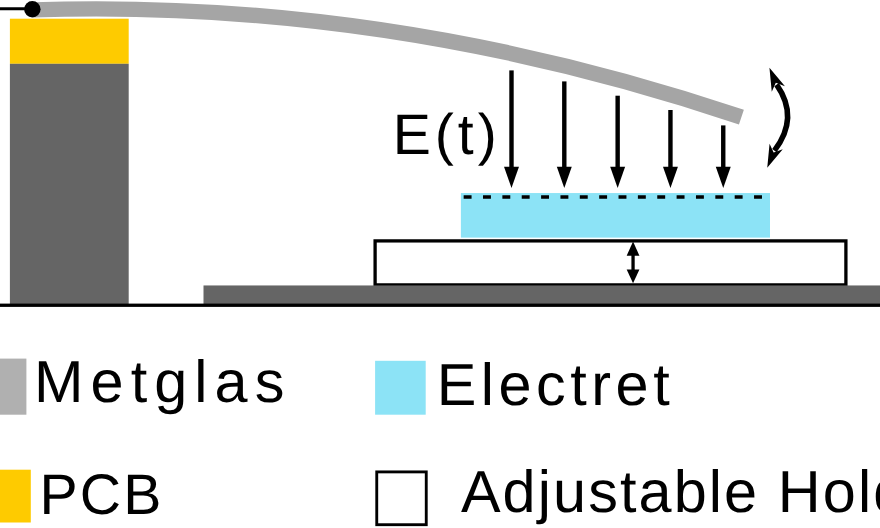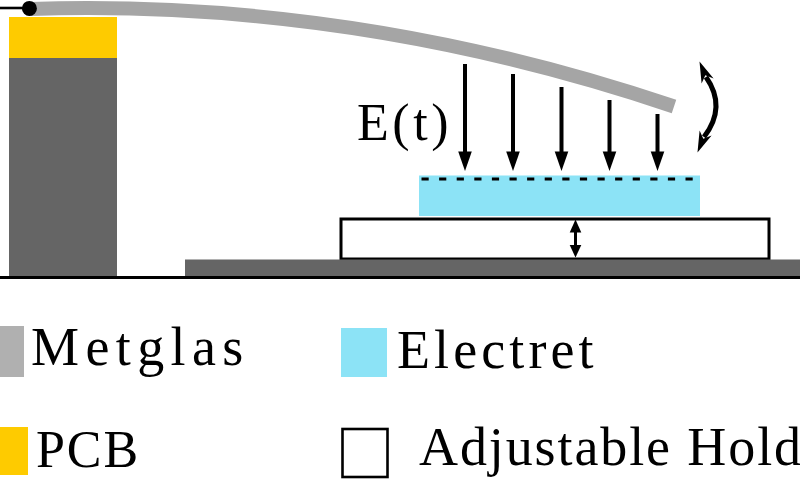--- a/index.html
+++ b/index.html
@@ -1,17 +1,17 @@
 <!DOCTYPE html>
 <html><head>
 <meta charset="utf-8">
 <style>
   html,body{margin:0;padding:0;background:#ffffff;}
   #stage{position:relative;width:800px;height:480px;overflow:hidden;
-         font-family:Liberation Serif, serif;}
+         font-family:Liberation Sans, sans-serif;}
   svg{display:block;}
 </style>
 </head>
 <body>
 <div id="stage">
 <svg width="800" height="480" viewBox="0 0 800 480" xmlns="http://www.w3.org/2000/svg">
   <rect x="0" y="0" width="800" height="480" fill="#ffffff"></rect>
 
   <line x1="0" y1="8" x2="30" y2="8" stroke="#000" stroke-width="2.6"></line>
 

